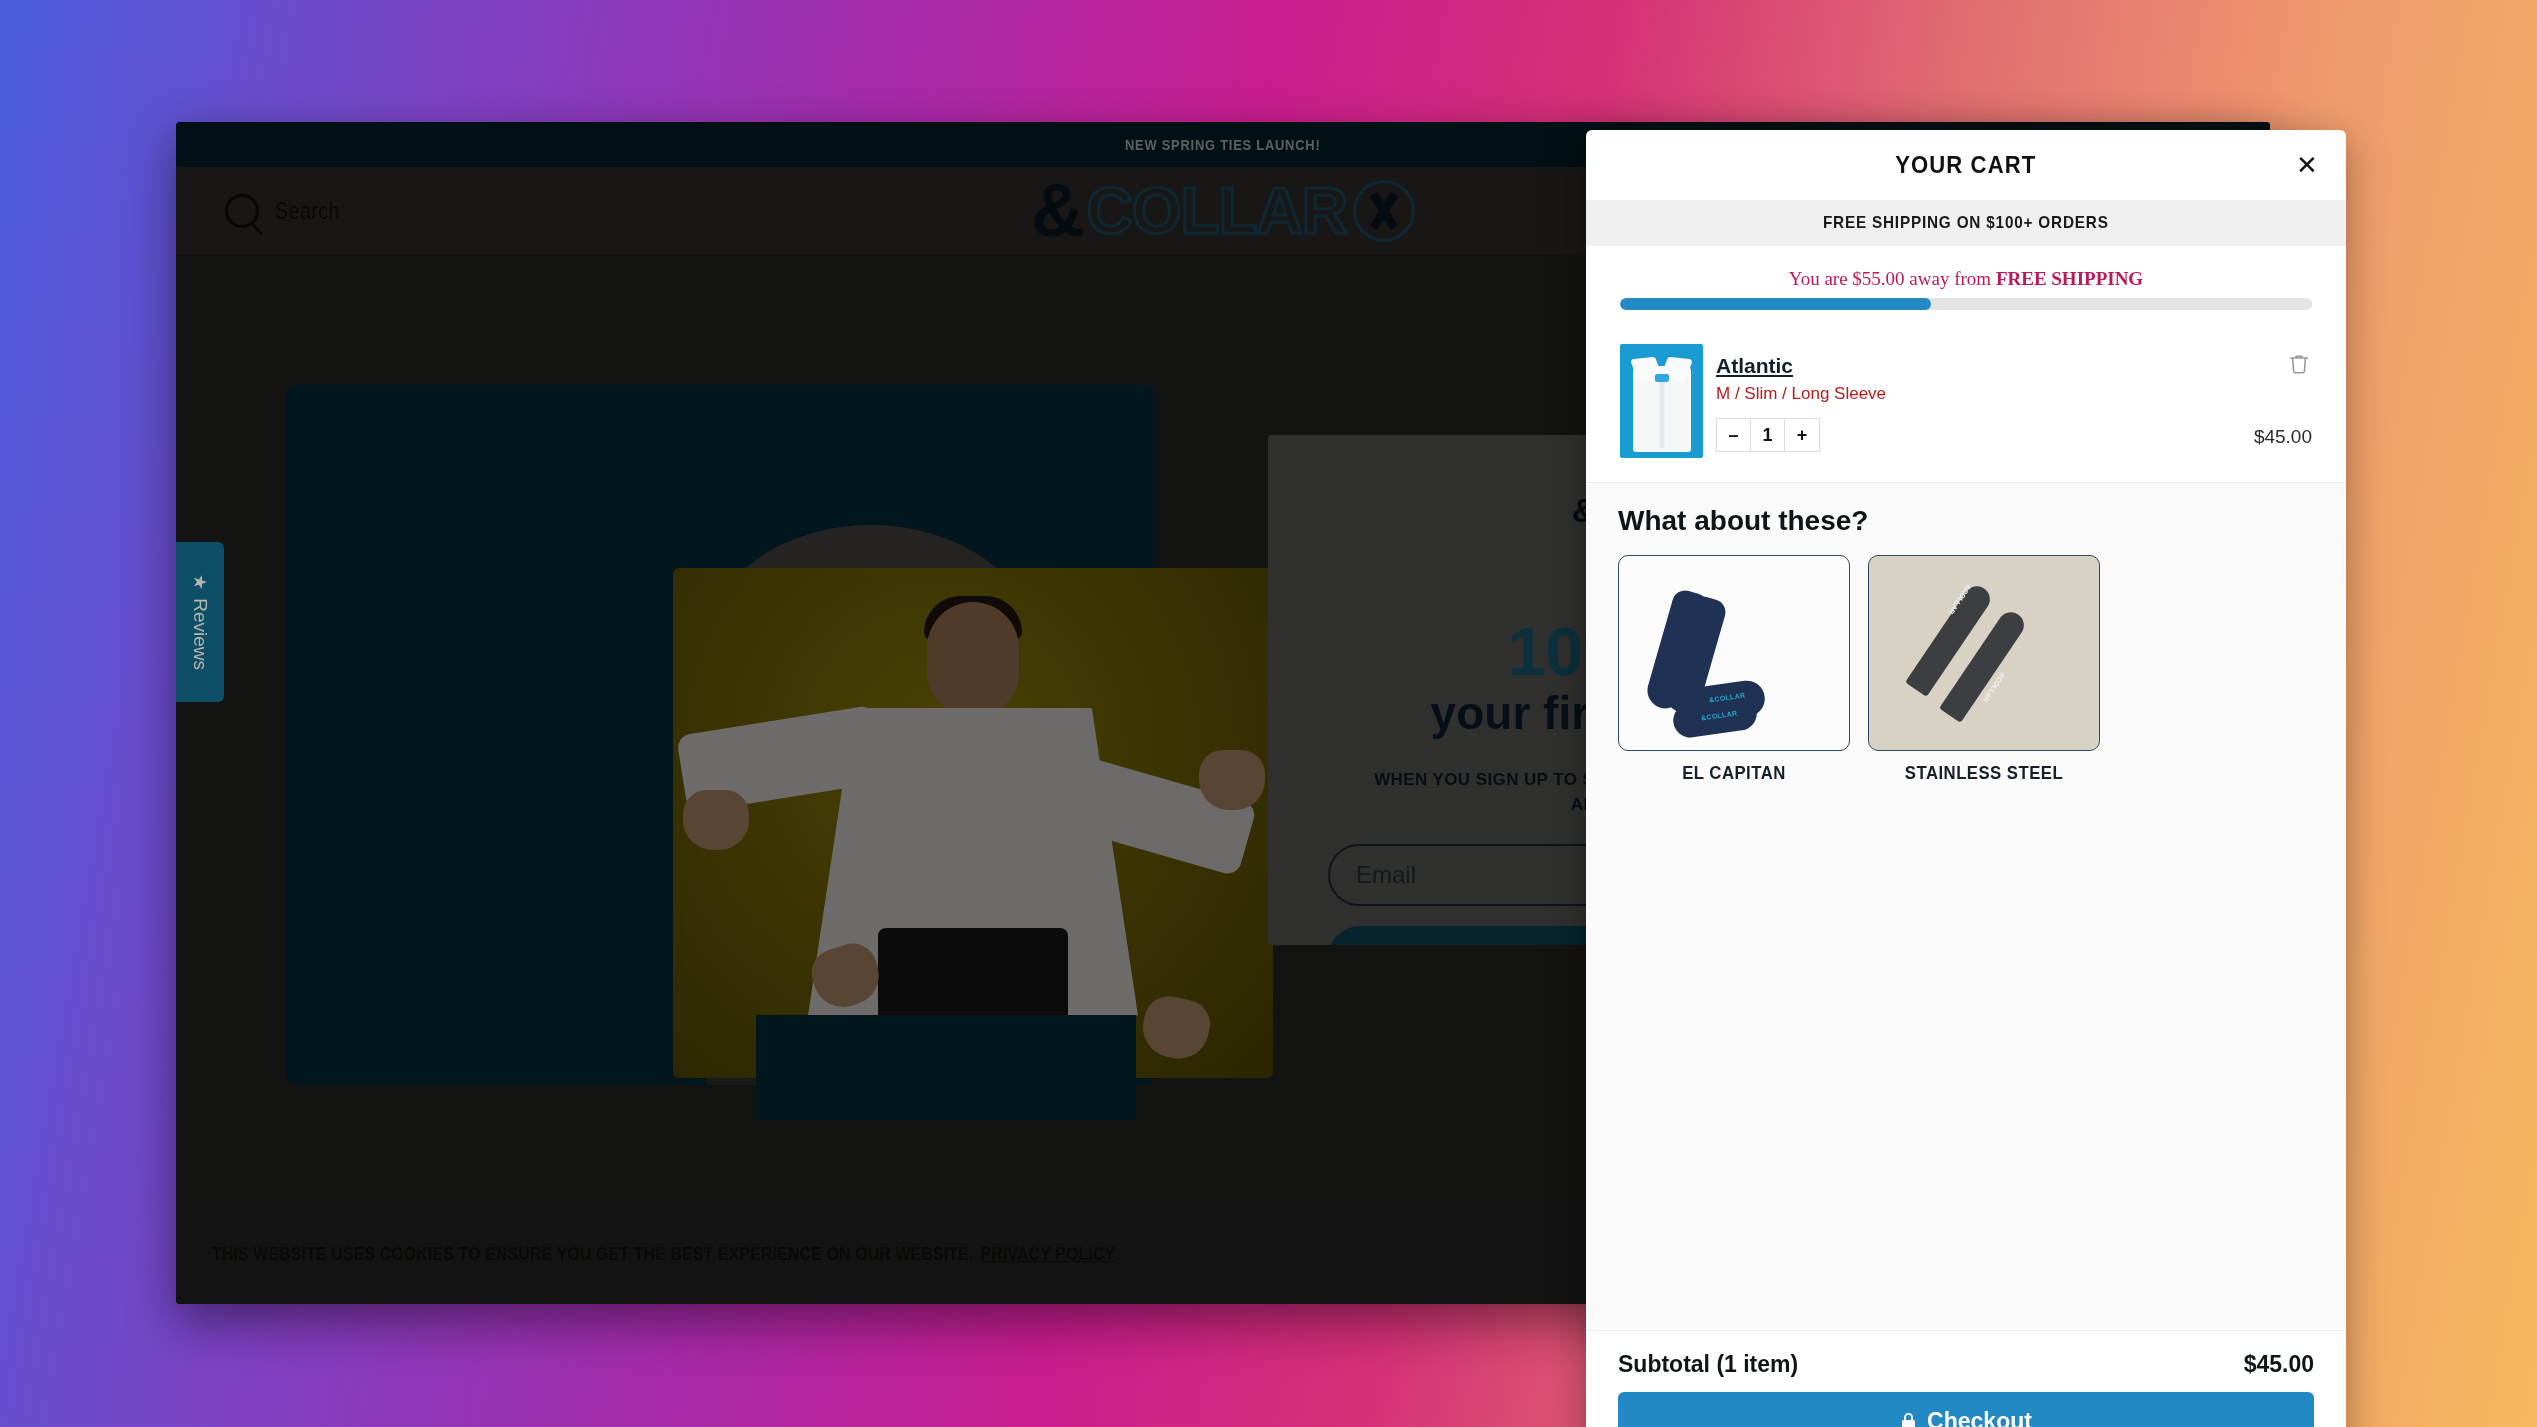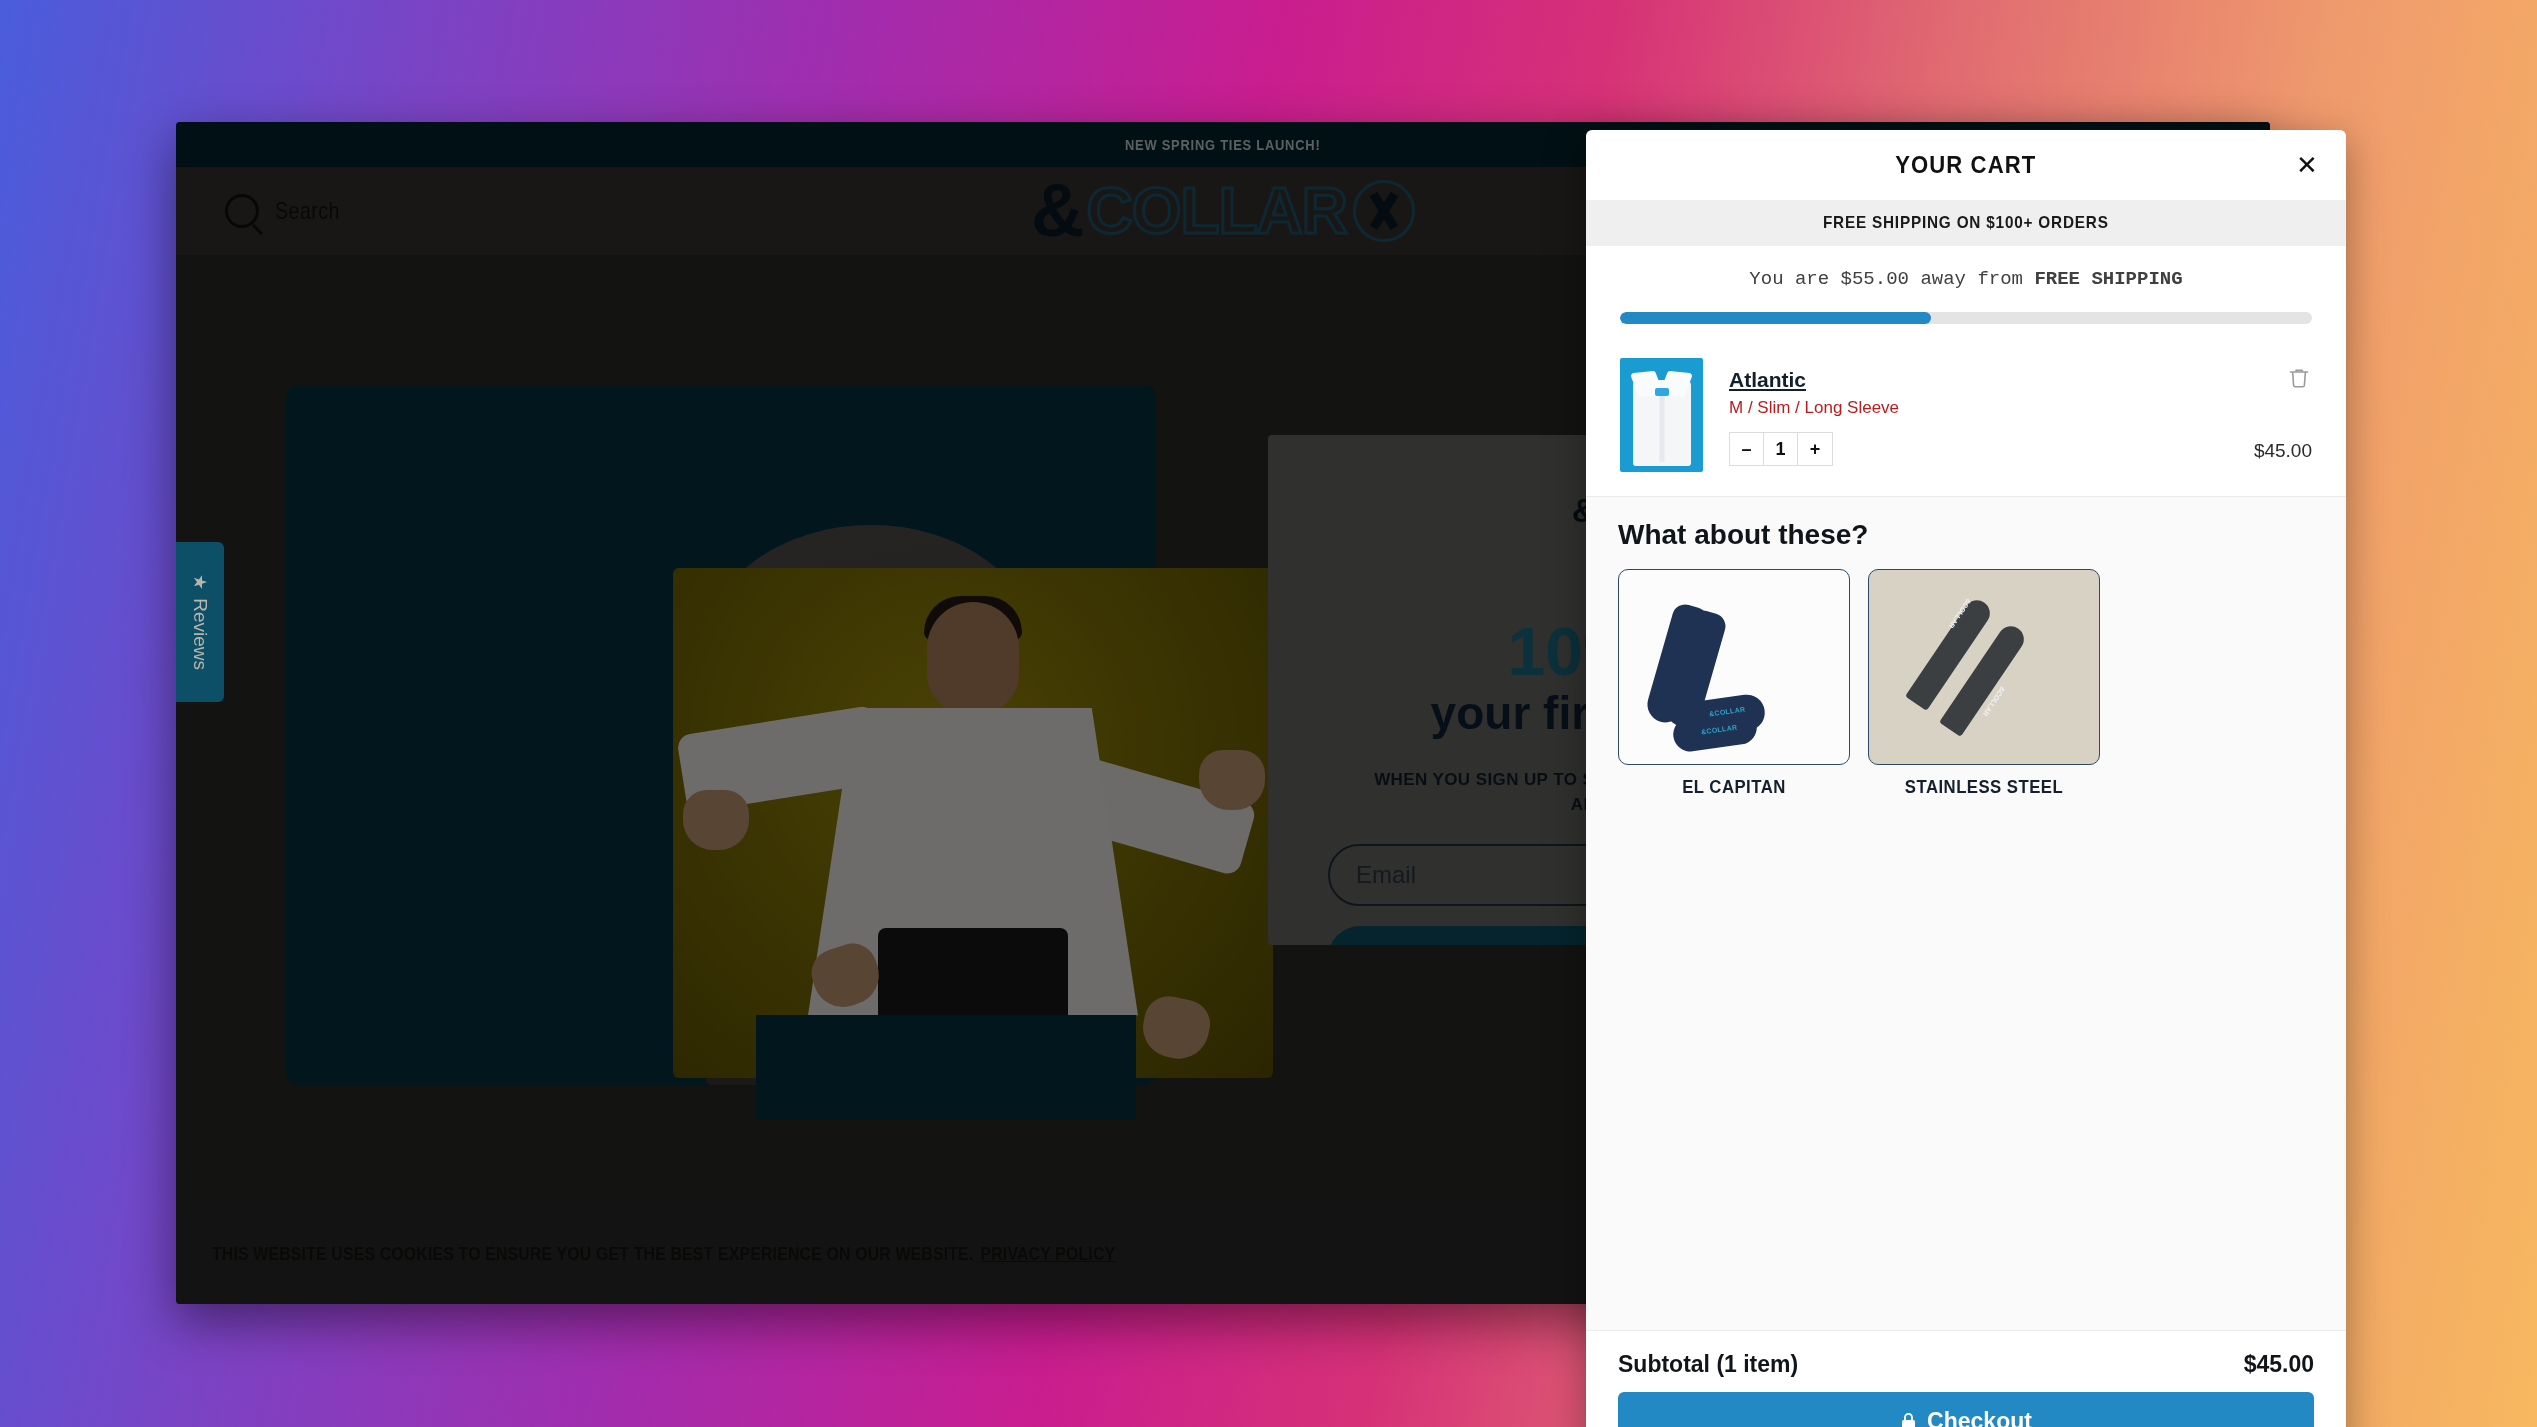--- a/index.html
+++ b/index.html
@@ -471,44 +471,44 @@
     transform: scaleX(0.9);
   }
 
   .progress-zone {
     padding: 22px 34px 22px 34px;
     flex: 0 0 auto;
   }
   .progress-zone .p-msg {
     text-align: center;
     font-size: 19px;
-    color: #404040;
-    margin-bottom: 22px;
-    font-family: Liberation Mono, monospace;
+    color: #be185d;
+    margin-bottom: 8px;
+    font-family: Liberation Serif, serif;
   }
   .progress-zone .p-msg b { font-weight: 900; }
   .progress-track {
     height: 12px;
     background: #e4e4e4;
     border-radius: 6px;
     overflow: hidden;
   }
   .progress-fill {
     height: 100%;
     background: #2289c4;
     border-radius: 6px;
   }
 
   .cart-items {
     padding: 12px 34px 24px 34px;
     flex: 0 0 auto;
   }
   .cart-line {
     display: flex;
-    gap: 26px;
+    gap: 13px;
     align-items: flex-start;
   }
   .thumb {
     width: 83px; height: 114px;
     background: #1a9cd2;
     border-radius: 2px;
     flex: 0 0 auto;
     position: relative;
     overflow: hidden;
   }

